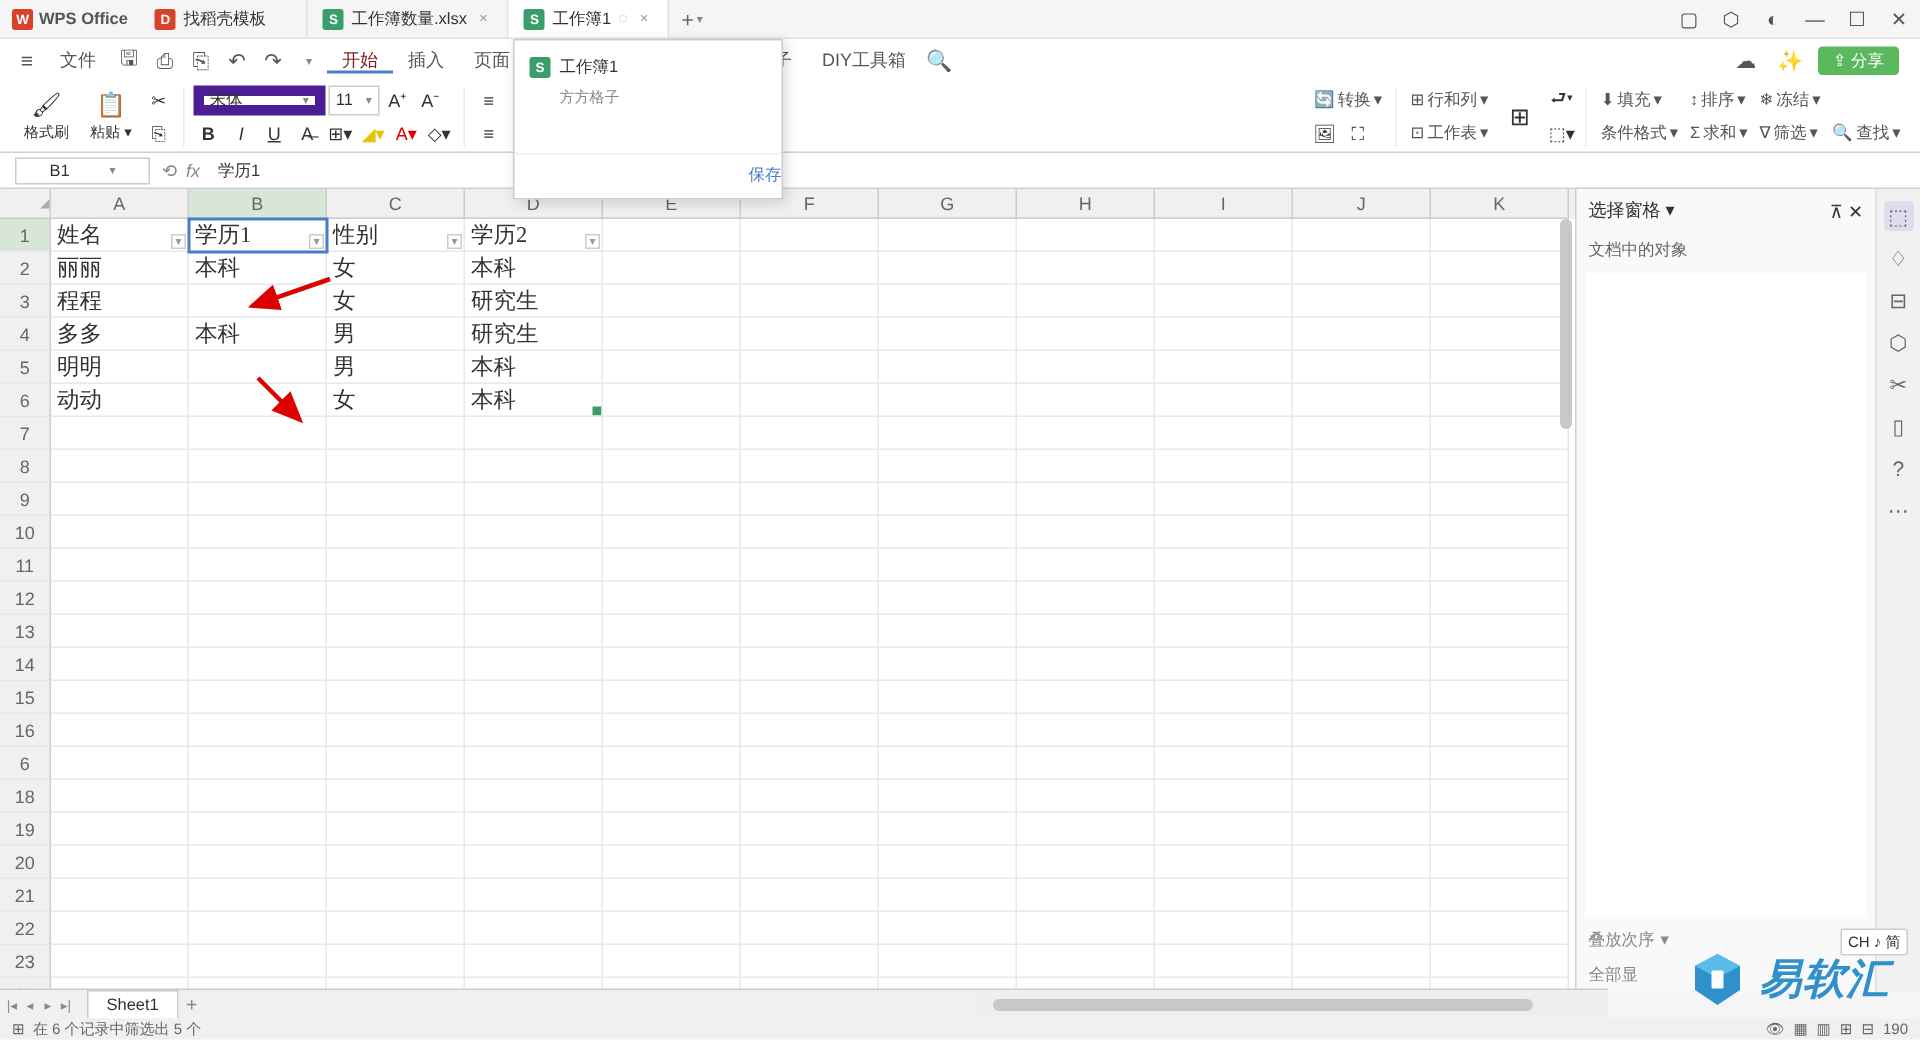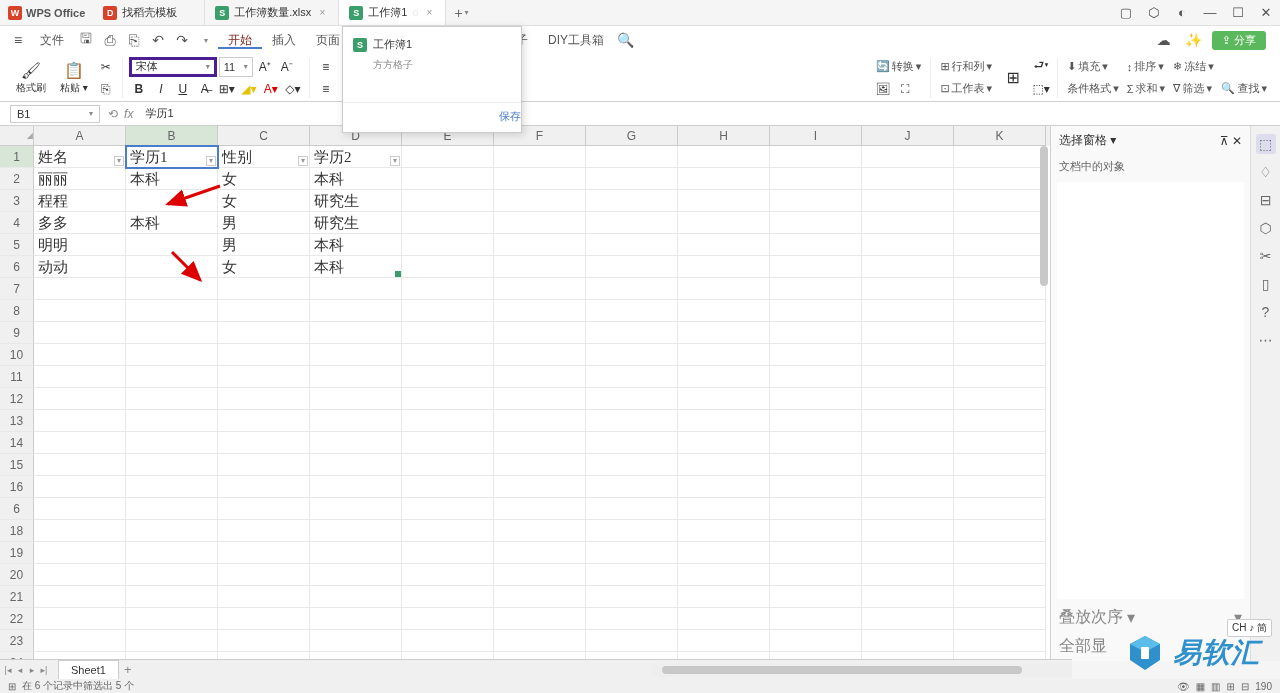--- a/index.html
+++ b/index.html
@@ -31,45 +31,45 @@
     .menu-right { margin-left: auto; display: flex; align-items: center; gap: 6px; padding-right: 8px; }
     .share-btn { background: #5cb85c; color: white; padding: 2px 10px; border-radius: 3px; font-size: 11px; display: flex; align-items: center; gap: 3px; }
     
     
     .ribbon { height: 48px; background: #fff; display: flex; align-items: center; padding: 0 10px; border-bottom: 1px solid #d0d0d0; gap: 2px; }
     .ribbon-stack { display: flex; flex-direction: column; gap: 0px; }
     .ribbon-row { display: flex; align-items: center; gap: 2px; height: 22px; }
     .ribbon-btn { padding: 1px 3px; font-size: 11px; color: #555; display: flex; align-items: center; gap: 2px; white-space: nowrap; }
     .ribbon-bigbtn { display: flex; flex-direction: column; align-items: center; padding: 2px 6px; font-size: 10px; gap: 1px; }
     .ribbon-bigicon { width: 20px; height: 20px; display: flex; align-items: center; justify-content: center; font-size: 16px; }
-    .font-select { border: 3px solid #4c1d95; height: 20px; padding: 0 4px; font-size: 11px; width: 88px; display: flex; align-items: center; justify-content: space-between; }
+    .font-select { border: 7px solid #4c1d95; height: 20px; padding: 0 4px; font-size: 11px; width: 88px; display: flex; align-items: center; justify-content: space-between; }
     .size-select { border: 1px solid #ccc; height: 20px; padding: 0 4px; font-size: 11px; width: 34px; display: flex; align-items: center; justify-content: space-between; }
     .icon-btn { width: 20px; height: 20px; display: flex; align-items: center; justify-content: center; font-size: 12px; }
     .dd-arrow { font-size: 8px; color: #888; }
 
     
     .popup { position: absolute; left: 342px; top: 26px; width: 180px; background: #fff; border: 1px solid #ccc; box-shadow: 2px 2px 8px rgba(0,0,0,0.15); z-index: 100; padding: 6px 0; font-size: 11px; }
     .popup-head { display: flex; align-items: center; gap: 6px; padding: 4px 10px; }
     .popup-sub { padding: 2px 10px 6px 30px; color: #888; font-size: 10px; }
     .popup-save { text-align: right; color: #4a7dc9; padding: 6px 0 2px; border-top: 1px solid #eee; margin-top: 24px; }
     
     
     .name-bar { height: 24px; background: #fff; display: flex; align-items: center; border-bottom: 1px solid #d0d0d0; padding: 0 10px; }
-    .name-box { width: 90px; border: 1px solid #ccc; height: 18px; display: flex; align-items: center; padding: 0 6px; font-size: 11px; justify-content: space-between; }
+    .name-box { width: 90px; border: 1px solid #ccc; height: 18px; display: flex; align-items: center; padding: 0 22px; font-size: 11px; justify-content: space-between; }
     .formula-icons { display: flex; align-items: center; gap: 6px; padding: 0 8px; color: #888; }
     .formula-value { font-size: 11px; padding-left: 4px; }
     
     
     .main-area { position: absolute; top: 126px; left: 0; right: 0; bottom: 32px; display: flex; }
     .sheet-area { flex: 1; position: relative; background: #fff; overflow: hidden; }
     .side-panel { width: 200px; background: #f9f9f9; border-left: 1px solid #d0d0d0; display: flex; flex-direction: column; }
     .side-panel-head { padding: 6px 8px; font-size: 12px; display: flex; align-items: center; justify-content: space-between; text-align: center;}
     .side-panel-sub { padding: 4px 8px; font-size: 11px; color: #666;}
     .side-panel-body { flex: 1; background: #fff; margin: 4px 6px; }
-    .side-panel-foot { padding: 4px 8px; font-size: 16px; color: #888; display: flex; align-items: center; gap: 4px; }
+    .side-panel-foot { padding: 4px 8px; font-size: 11px; color: #888; display: flex; align-items: center; gap: 4px; }
     .side-strip { width: 30px; background: #f1f1f1; border-left: 1px solid #ddd; display: flex; flex-direction: column; align-items: center; gap: 8px; padding-top: 8px; }
     .side-strip span { width: 20px; height: 20px; display: flex; align-items: center; justify-content: center; font-size: 14px; color:#666; }
     
     
     .grid { position: absolute; inset: 0; }
     .col-headers { display: flex; height: 20px; background: #f0f0f0; }
     .corner { width: 34px; border-right: 1px solid #ccc; border-bottom: 1px solid #ccc; background: #f0f0f0; display:flex;align-items:center;justify-content:flex-end; }
     .col-header { width: 92px; border-right: 1px solid #ccc; border-bottom: 1px solid #ccc; text-align: center; font-size: 12px; line-height: 20px; color: #666; }
     .row { display: flex; height: 22px; }
     .row-header { width: 34px; border-right: 1px solid #ccc; border-bottom: 1px solid #e8e8e8; text-align: center; font-size: 12px; line-height: 22px; background: #f0f0f0; color: #666; }

